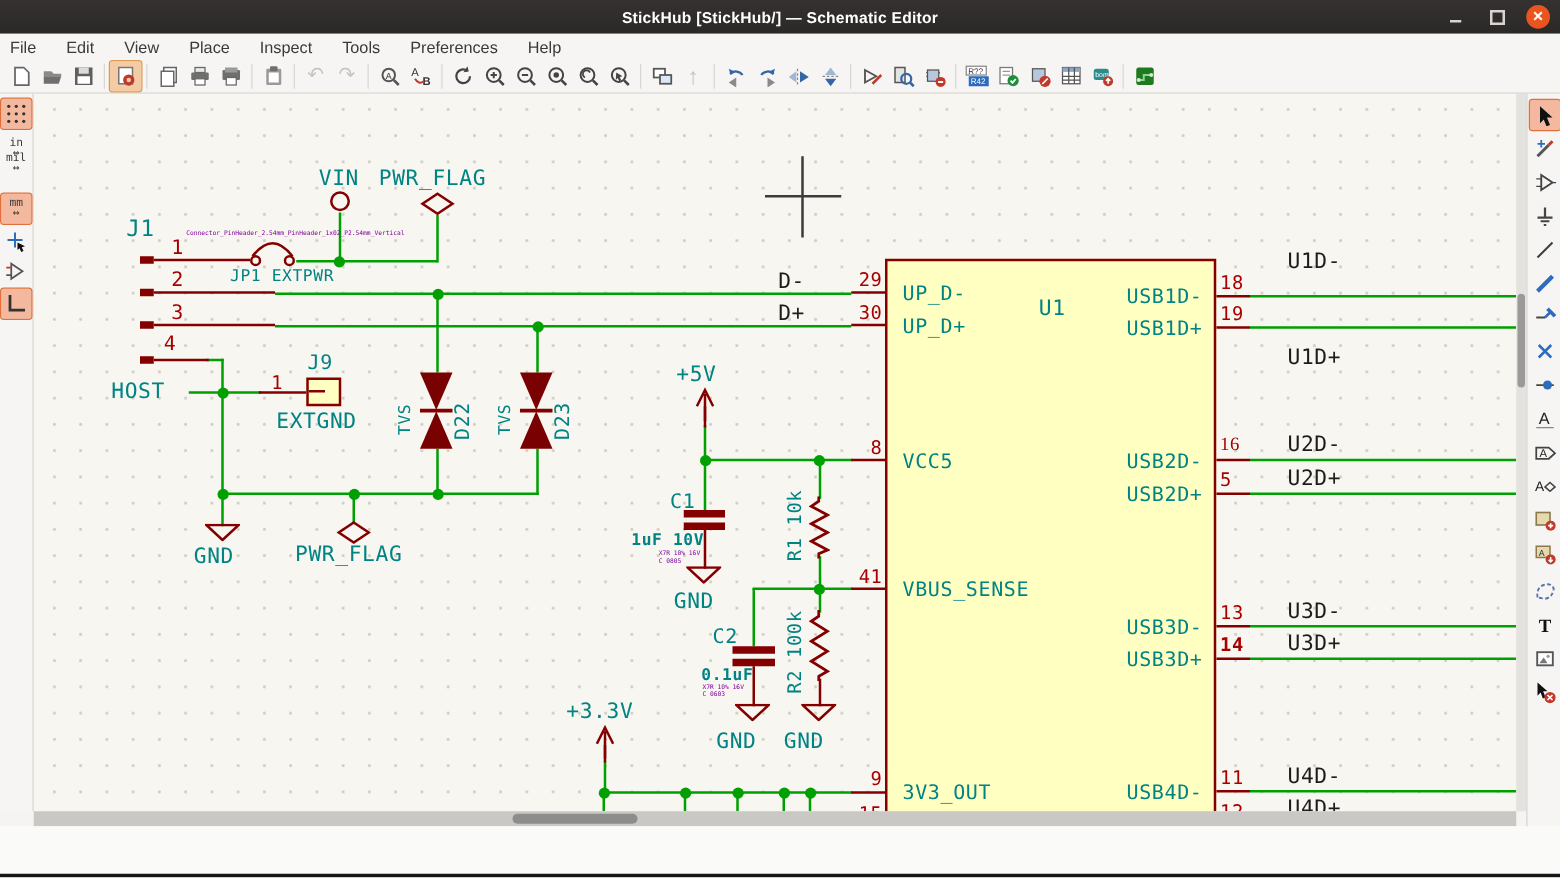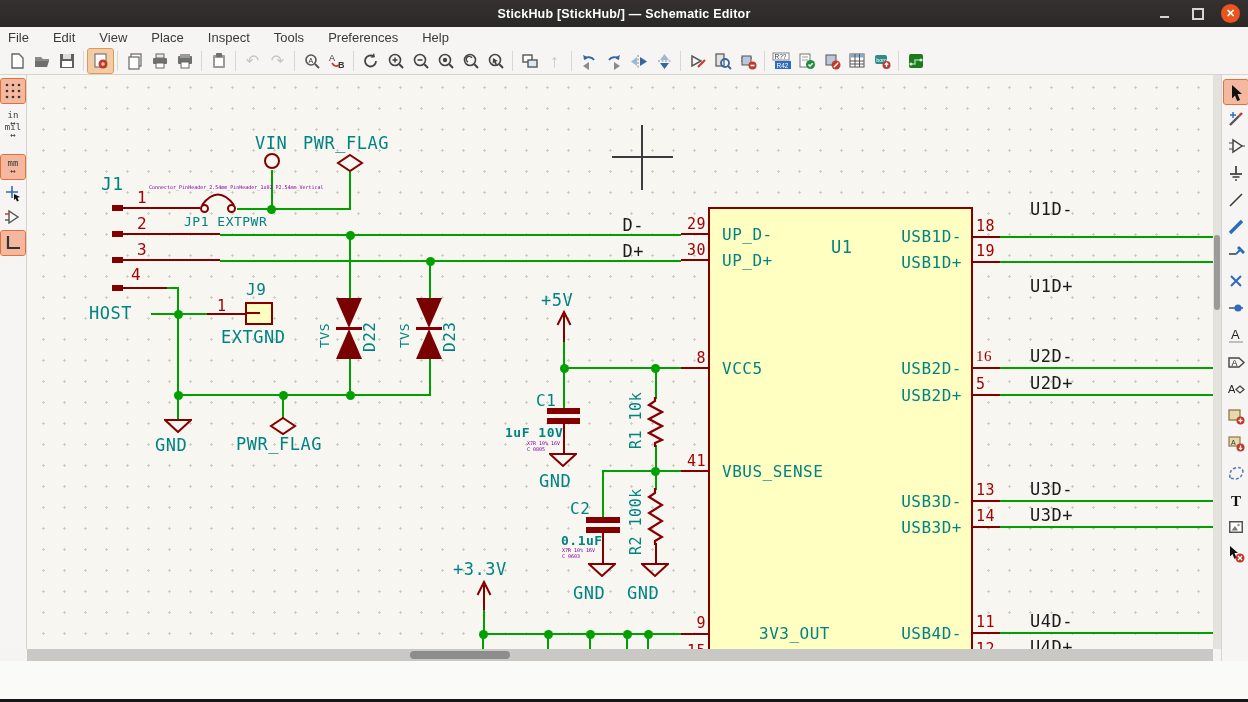--- a/index.html
+++ b/index.html
@@ -579,28 +579,28 @@
     <div class="abs rednum t15 rt" style="left:640px;top:166px;width:39px;">30</div>
     <div class="abs rednum t15 rt" style="left:640px;top:274px;width:39px;">8</div>
     <div class="abs rednum t15 rt" style="left:640px;top:377px;width:39px;">41</div>
     <div class="abs rednum t15 rt" style="left:640px;top:539px;width:39px;">9</div>
     <div class="abs rednum t15 rt" style="left:640px;top:567px;width:39px;">15</div>
 
     <div class="abs teal t16" style="left:695px;top:150px;">UP_D-</div>
     <div class="abs teal t16" style="left:695px;top:176px;">UP_D+</div>
     <div class="abs teal t16" style="left:695px;top:284px;">VCC5</div>
     <div class="abs teal t16" style="left:695px;top:387px;">VBUS_SENSE</div>
-    <div class="abs teal t16" style="left:732px;top:549px;">3V3_OUT</div>
+    <div class="abs teal t16" style="left:695px;top:549px;">3V3_OUT</div>
 
     <div class="abs rednum t15" style="left:949px;top:142px;">18</div>
     <div class="abs rednum t15" style="left:949px;top:167px;">19</div>
     <div class="abs rednum t15" style="left:949px;top:273px;font-family:Liberation Serif, serif;">16</div>
     <div class="abs rednum t15" style="left:949px;top:300px;">5</div>
     <div class="abs rednum t15" style="left:949px;top:406px;">13</div>
-    <div class="abs rednum t15" style="left:949px;top:432px;">14</div>
+    <div class="abs rednum t15" style="left:949px;top:432px;font-weight:bold;">14</div>
     <div class="abs rednum t15" style="left:949px;top:538px;">11</div>
     <div class="abs rednum t15" style="left:949px;top:565px;">12</div>
 
     <div class="abs teal t16 rt" style="left:820px;top:152px;width:115px;">USB1D-</div>
     <div class="abs teal t16 rt" style="left:820px;top:178px;width:115px;">USB1D+</div>
     <div class="abs teal t16 rt" style="left:820px;top:284px;width:115px;">USB2D-</div>
     <div class="abs teal t16 rt" style="left:820px;top:311px;width:115px;">USB2D+</div>
     <div class="abs teal t16 rt" style="left:820px;top:417px;width:115px;">USB3D-</div>
     <div class="abs teal t16 rt" style="left:820px;top:443px;width:115px;">USB3D+</div>
     <div class="abs teal t16 rt" style="left:820px;top:549px;width:115px;">USB4D-</div>

